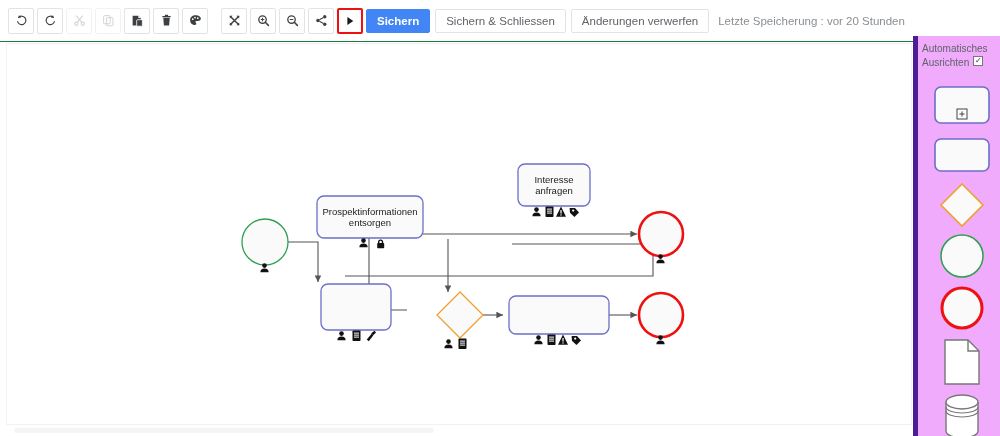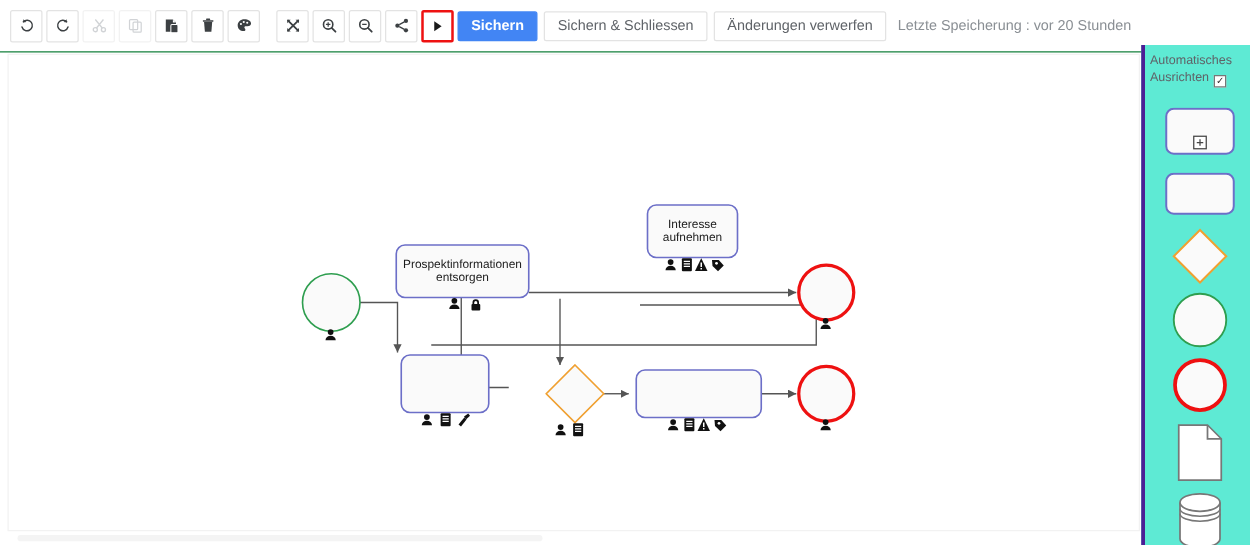--- a/index.html
+++ b/index.html
@@ -101,31 +101,31 @@
     line-height: 11px;
     pointer-events: none;
     font-family: "Liberation Sans", sans-serif;
   }
 
   
   #shapes-panel {
     position: absolute;
     right: 0; top: 36px;
     width: 87px; height: 400px;
-    background: #5eead4;
-    border-left: 3px solid #4c1d95;
+    background: #f0abfc;
+    border-left: 5px solid #4c1d95;
     padding-top: 6px;
   }
   #autoalign {
     font-size: 10px;
     color: #5f6368;
     padding: 0 4px 0 4px;
     line-height: 14px;
   }
-  #autoalign .al-row { display: flex; align-items: flex-end; gap: 4px; }
+  #autoalign .al-row { display: flex; align-items: flex-start; gap: 4px; }
   .al-box {
     width: 10px; height: 10px;
     border: 1px solid #777;
     display: inline-flex;
     align-items: center; justify-content: center;
     font-size: 8px; color: #333;
     line-height: 1;
     background: #fff;
   }
   .shape-item {
@@ -382,21 +382,21 @@
       <circle cx="4.5" cy="2.6" r="2.3" fill="#111"></circle>
         <path d="M0.4 9.2 a4.1 3.6 0 0 1 8.2 0 z" fill="#111"></path>
     </g>
     <g transform="translate(649,291)">
       <circle cx="4.5" cy="2.6" r="2.3" fill="#111"></circle>
         <path d="M0.4 9.2 a4.1 3.6 0 0 1 8.2 0 z" fill="#111"></path>
     </g>
   </svg>
 
   <div class="node-label" style="left:312px; top:162px; width:102px;">Prospektinformationen entsorgen</div>
-  <div class="node-label" style="left:513px; top:130px; width:68px;">Interesse aufnehmen</div>
+  <div class="node-label" style="left:513px; top:130px; width:68px;">Interesse anfragen</div>
 </div>
 
 <div id="hscroll">
   <div id="hscroll-thumb"></div>
 </div>
 
 <div id="shapes-panel">
 
   <div id="autoalign">
     <div>Automatisches</div>

